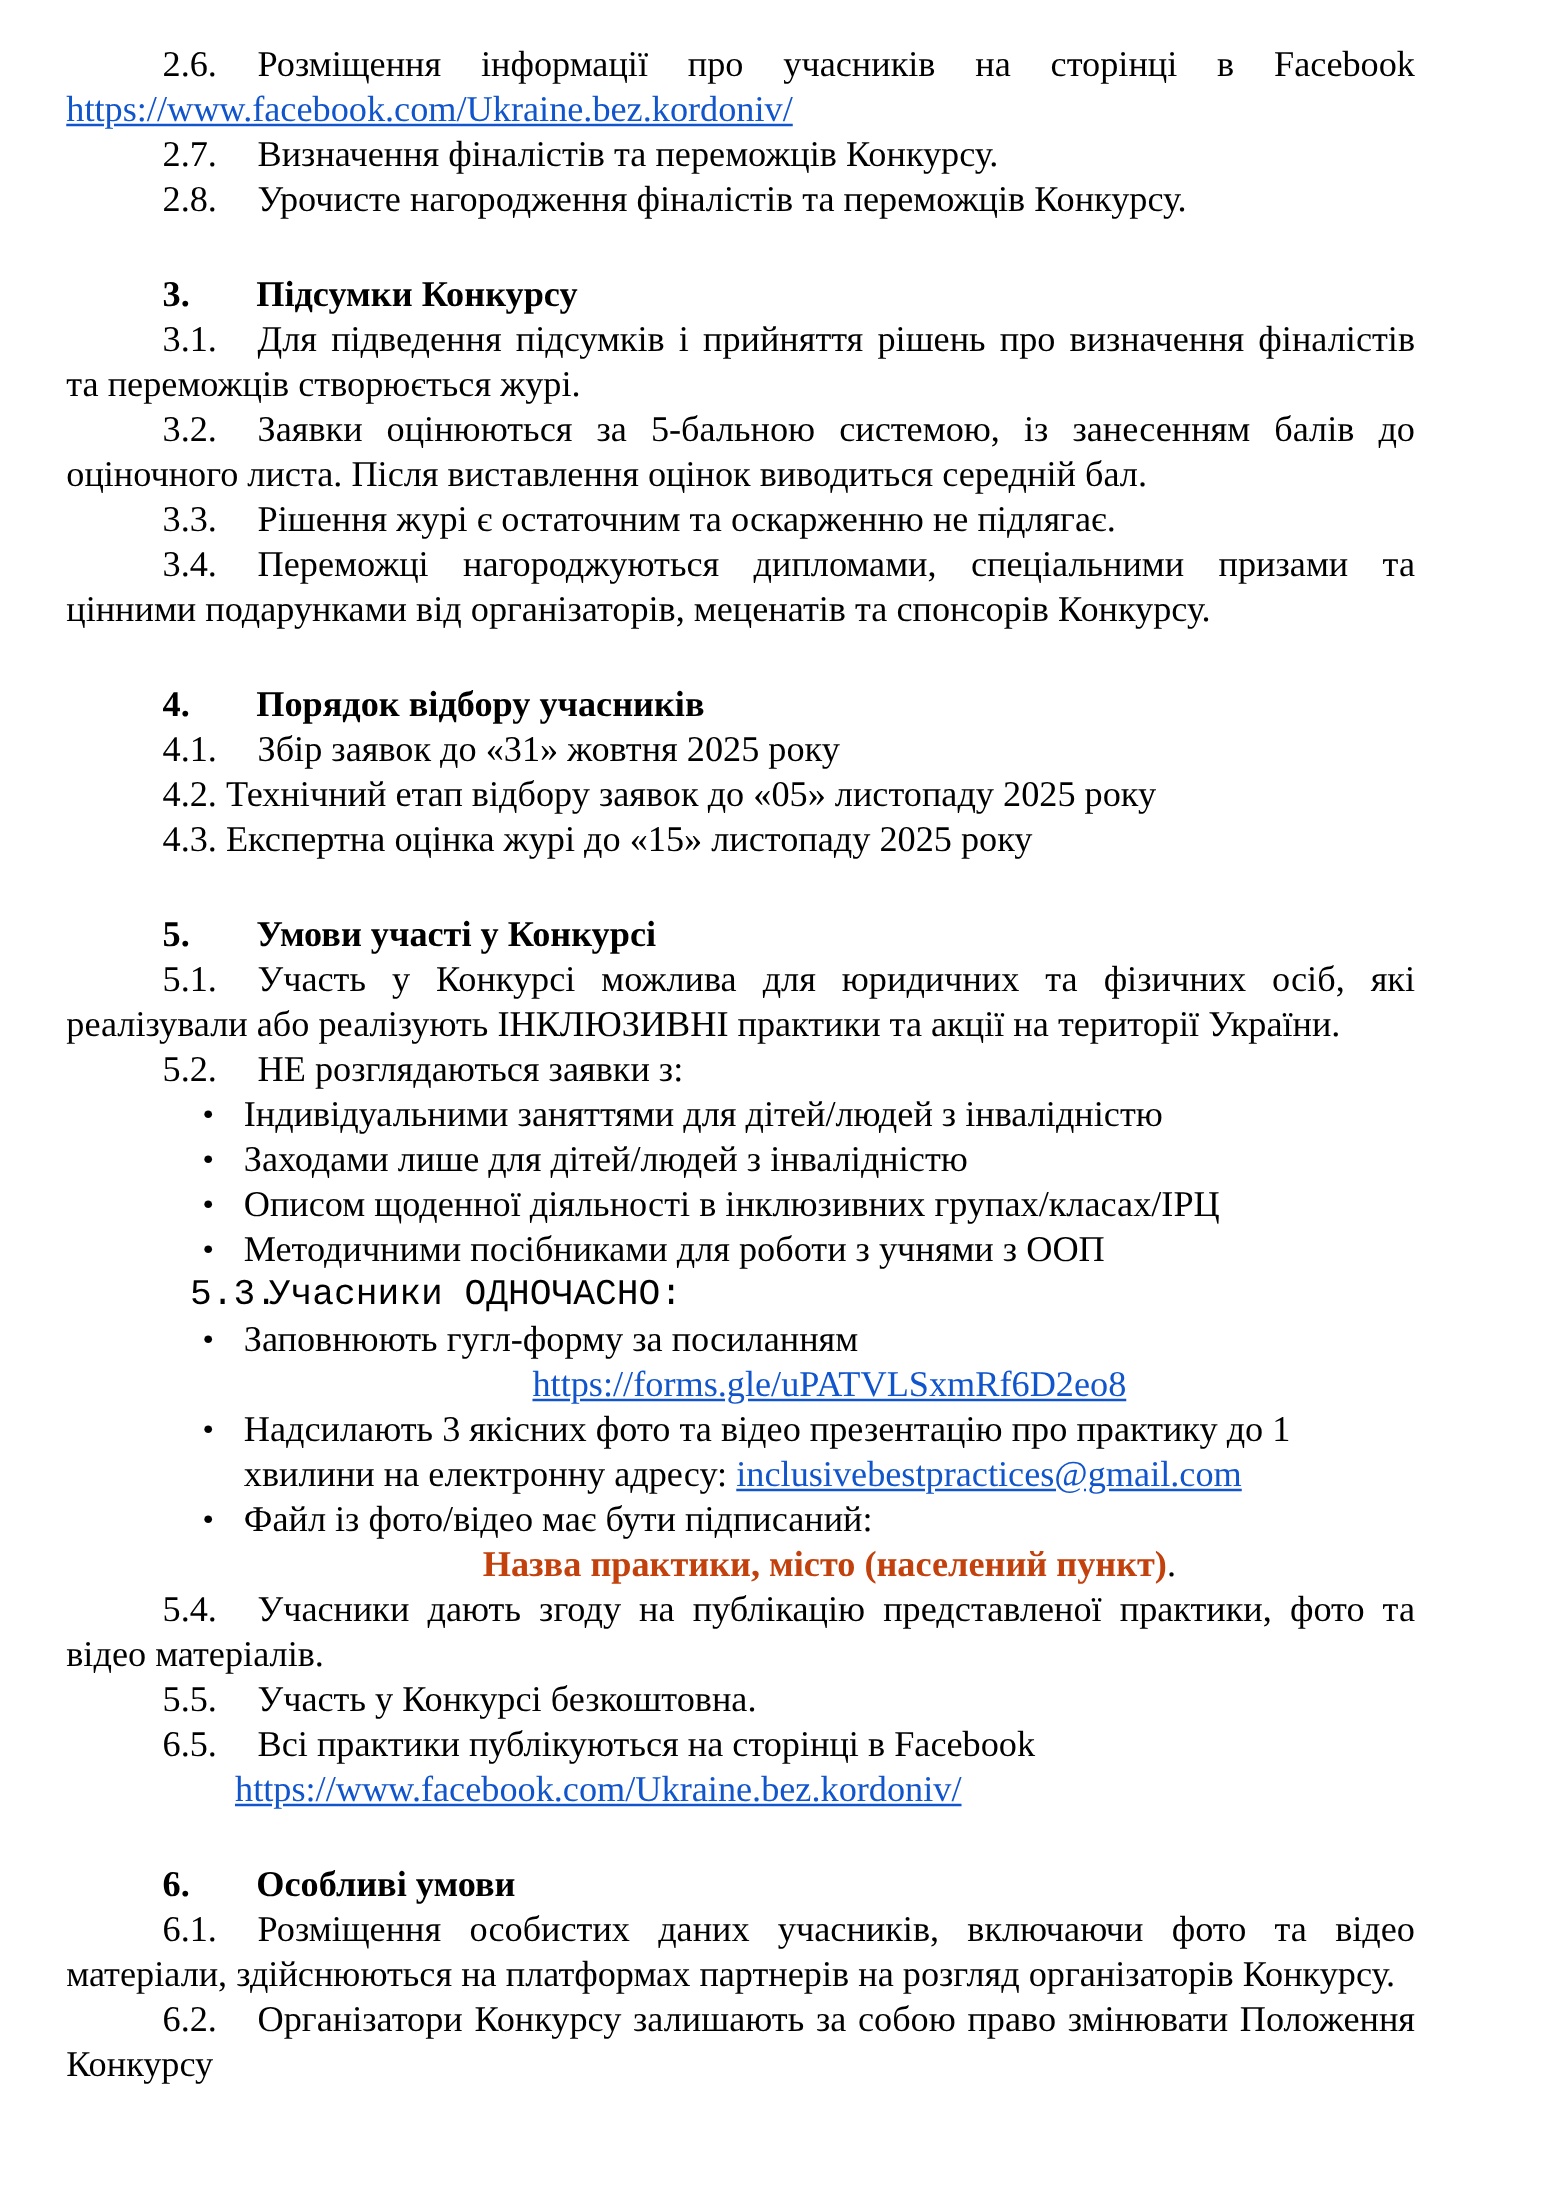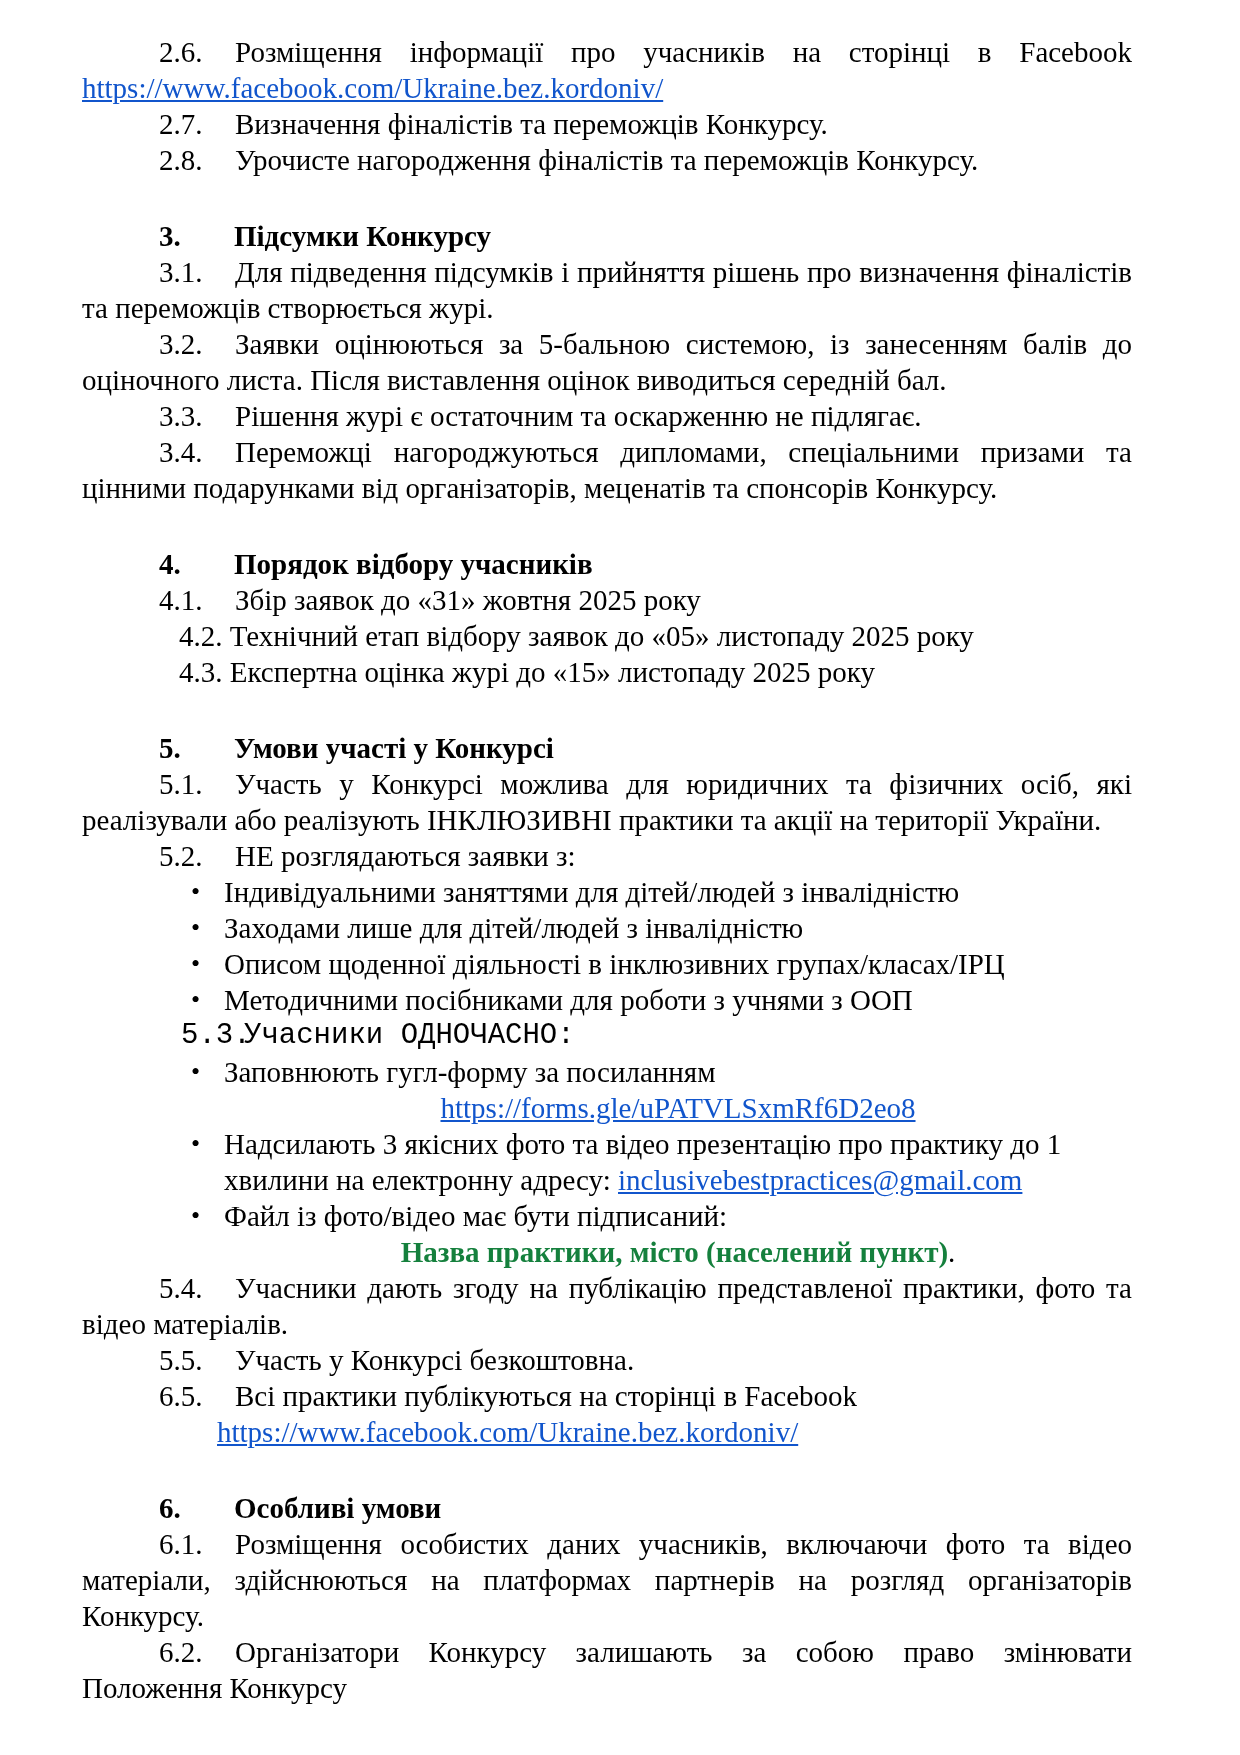--- a/index.html
+++ b/index.html
@@ -1,45 +1,45 @@
 <!DOCTYPE html>
 <html lang="uk"><head>
 <meta charset="utf-8">
 <style>
   html,body { margin:0; padding:0; background:#ffffff; }
   .page {
     position:relative;
     width:1240px; height:1755px;
     box-sizing:border-box;
     background:#ffffff;
-    padding:34px 108px 0 82px;
+    padding:34px 108px 0 53px;
     font-family:"Liberation Serif","DejaVu Serif",serif;
     font-size:29px;
     line-height:36px;
     color:#000000;
   }
   p { margin:0; }
   .para { text-indent:77px; }
   .just { text-align:justify; }
   .num { display:inline-block; width:76px; text-indent:0; }
-  .num.plain { display:inline; width:auto;margin-left:20px; }
+  .num.plain { display:inline; width:auto; }
   .h { font-weight:bold; text-indent:77px; margin-top:40px; }
   .h .num { width:75px; }
   .p53 { text-indent:99px;font-family:Liberation Mono, monospace; }
   .p53 .num { width:63px; }
   ul.bullets { list-style:none; margin:0; padding:0; }
   ul.bullets > li { position:relative; padding-left:142px; }
   .bullet {
     position:absolute; left:109px; top:0;
     font-size:26px;
   }
   .subline { display:block;text-align:center; }
   .contline { padding-left:135px; }
   a.link { color:#1155CC; text-decoration:underline; cursor:pointer; }
-  .accent { color:#15803d; font-weight:bold; }
+  .accent { color:#c2410c; font-weight:bold; }
 </style>
 </head>
 <body>
 
 <div class="page">
 
   <p class="para just"><span class="num">2.6.</span><span>Розміщення інформації про учасників на сторінці в Facebook</span> <a class="link">https://www.facebook.com/Ukraine.bez.kordoniv/</a></p>
 
   <p class="para"><span class="num">2.7.</span><span>Визначення фіналістів та переможців Конкурсу.</span></p>
 

